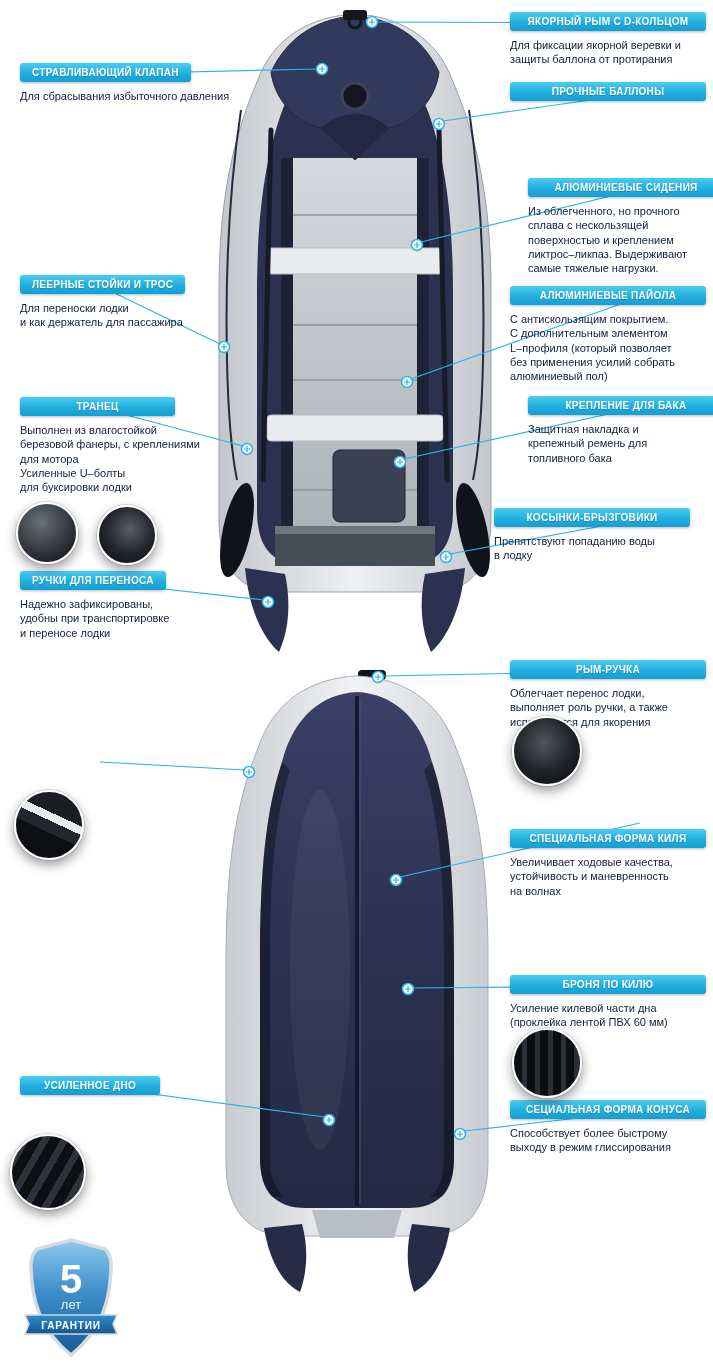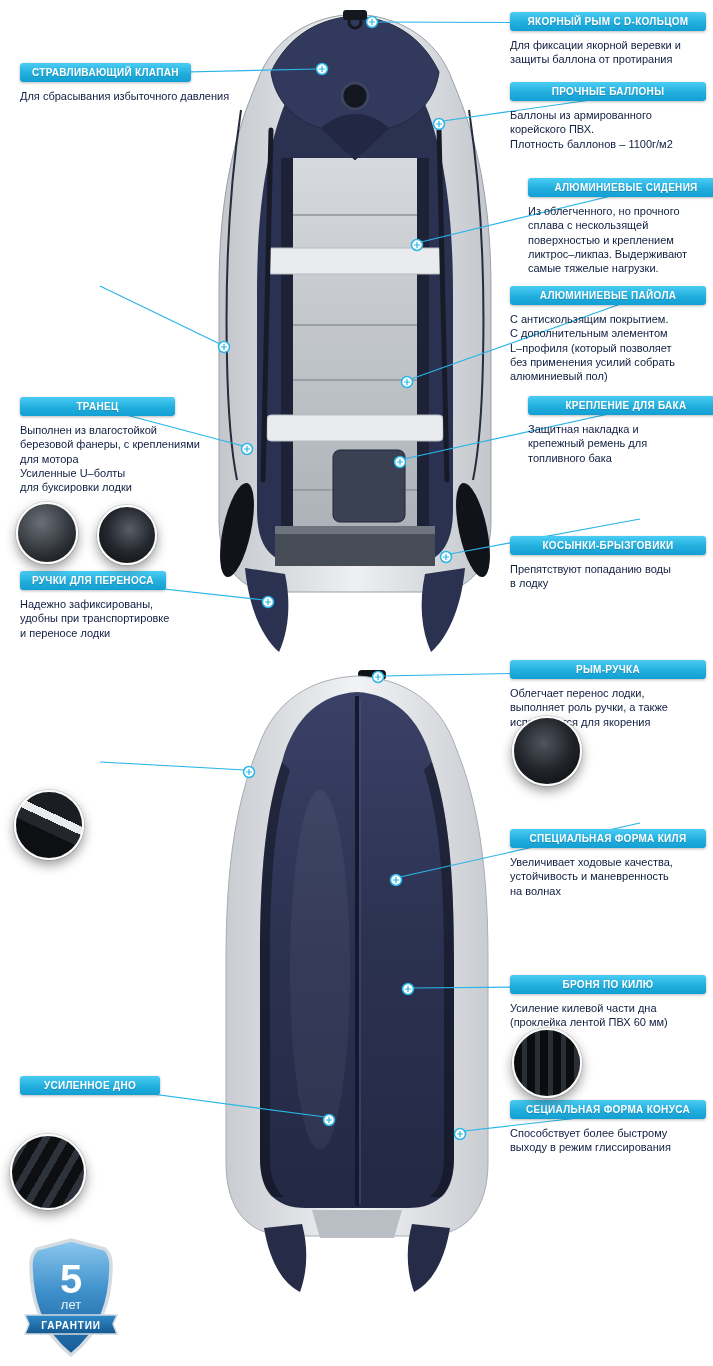--- a/index.html
+++ b/index.html
@@ -207,20 +207,25 @@
           <circle r="5.5" fill="#ffffff" stroke="#29b5e8" stroke-width="1.5"></circle>
           <path d="M-3,0H3M0,-3V3" stroke="#29b5e8" stroke-width="1.2"></path>
         </g>
     </g>
   </svg>
 
   <div class="callout left" style="left:20px;top:63px;width:240px;">
     <div class="tag">СТРАВЛИВАЮЩИЙ КЛАПАН</div>
     <div class="desc">Для сбрасывания избыточного давления</div>
   </div>
+  <div class="callout left" style="left:20px;top:275px;width:190px;">
+    <div class="tag">ЛЕЕРНЫЕ  СТОЙКИ И ТРОС</div>
+    <div class="desc">Для переноски лодки
+и как держатель для пассажира</div>
+  </div>
   <div class="callout left" style="left:20px;top:397px;width:215px;">
     <div class="tag" style="min-width:155px;">ТРАНЕЦ</div>
     <div class="desc">Выполнен из влагостойкой
 березовой фанеры, с креплениями
 для мотора
 Усиленные U–болты
 для буксировки лодки</div>
   </div>
   <div class="callout right" style="left:510px;top:12px;width:196px;">
     <div class="tag">ЯКОРНЫЙ РЫМ С D-КОЛЬЦОМ</div>
@@ -229,23 +234,20 @@
   </div>
 
   <div class="callout left" style="left:20px;top:571px;width:195px;">
     <div class="tag">РУЧКИ ДЛЯ ПЕРЕНОСА</div>
     <div class="desc">Надежно зафиксированы,
 удобны при транспортировке
 и переносе лодки</div>
   </div>
   <div class="callout right" style="left:510px;top:82px;width:196px;">
     <div class="tag">ПРОЧНЫЕ БАЛЛОНЫ</div>
-    <div class="desc">Баллоны из армированного
-корейского ПВХ.
-Плотность баллонов – 1100г/м2</div>
   </div>
   <div class="callout right" style="left:528px;top:178px;width:196px;">
     <div class="tag">АЛЮМИНИЕВЫЕ СИДЕНИЯ</div>
     <div class="desc">Из облегченного, но прочного
 сплава с нескользящей
 поверхностью и креплением
 ликтрос–ликпаз. Выдерживают
 самые тяжелые нагрузки.</div>
   </div>
   <div class="callout right" style="left:510px;top:286px;width:196px;">
@@ -255,21 +257,21 @@
 L–профиля (который позволяет
 без применения усилий собрать
 алюминиевый пол)</div>
   </div>
   <div class="callout right" style="left:528px;top:396px;width:196px;">
     <div class="tag">КРЕПЛЕНИЕ ДЛЯ БАКА</div>
     <div class="desc">Защитная накладка и
 крепежный ремень для
 топливного бака</div>
   </div>
-  <div class="callout right" style="left:510px;top:508px;width:196px;margin-top:28px;">
+  <div class="callout right" style="left:494px;top:508px;width:196px;">
     <div class="tag">КОСЫНКИ-БРЫЗГОВИКИ</div>
     <div class="desc">Препятствуют попаданию воды
 в лодку</div>
   </div>
 
   <div class="callout right" style="left:510px;top:660px;width:196px;">
     <div class="tag">РЫМ-РУЧКА</div>
     <div class="desc">Облегчает перенос лодки,
 выполняет роль ручки, а также
 используется для якорения</div>

